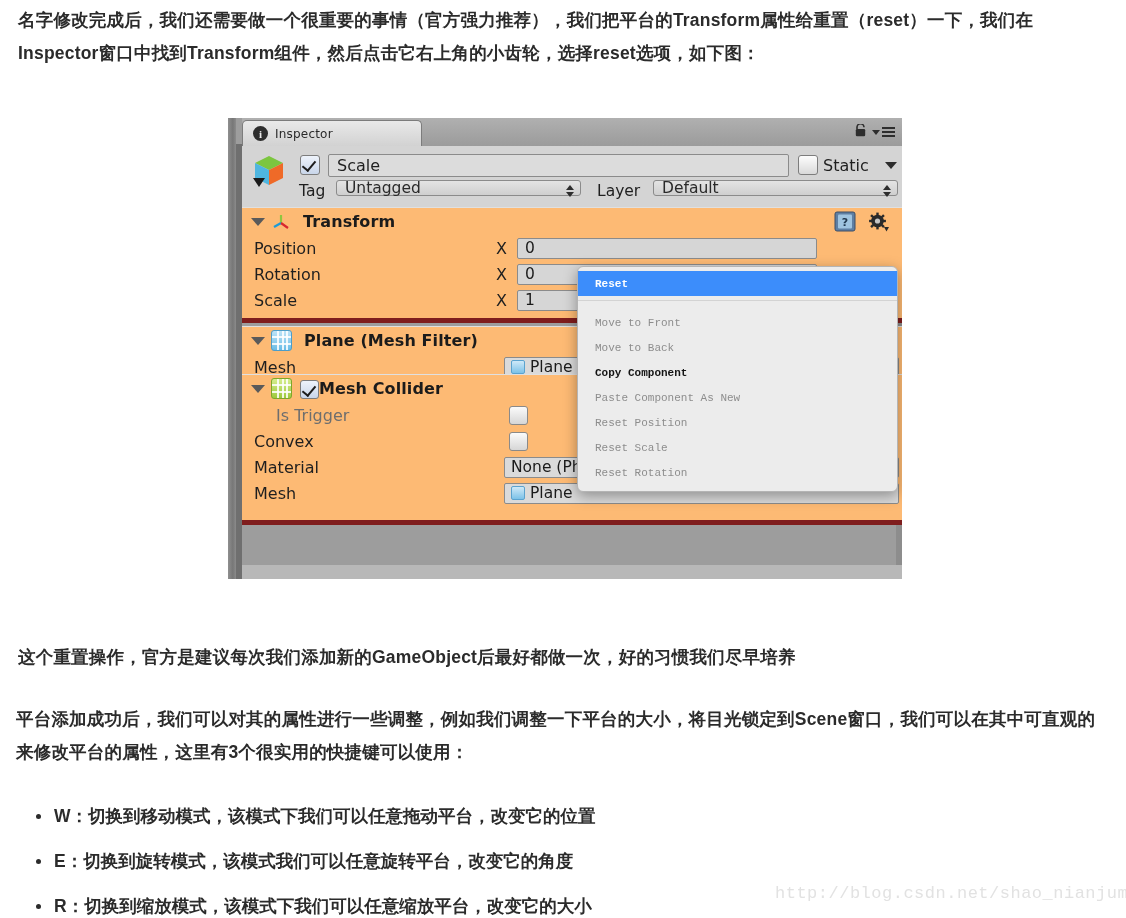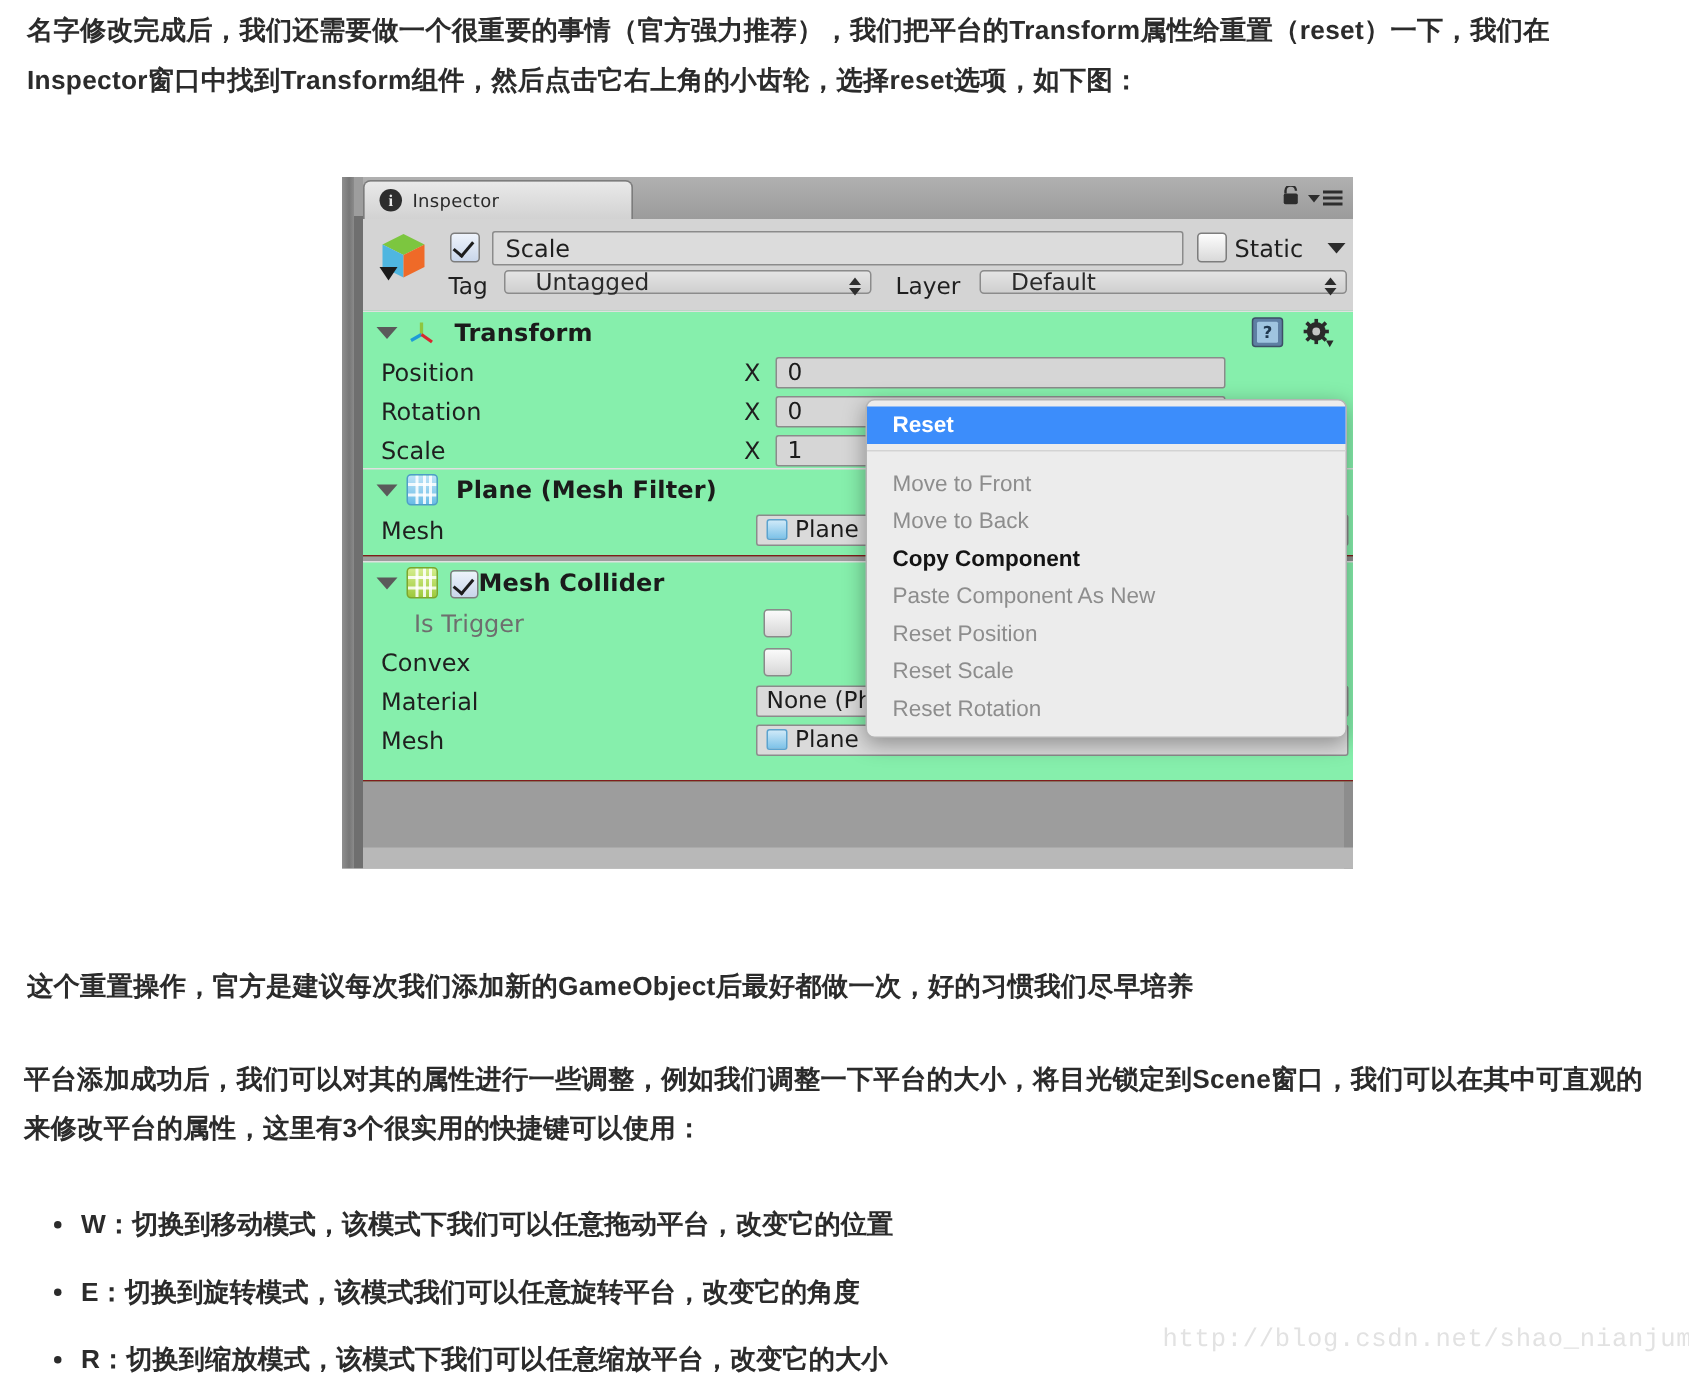--- a/index.html
+++ b/index.html
@@ -272,21 +272,21 @@
   }
   .popup {
     position: absolute;
     height: 16px;
     background: linear-gradient(to bottom,#e4e4e4,#cfcfcf);
     border: 1px solid #8b8b8b;
     border-radius: 3px;
     box-sizing: border-box;
     display: flex;
     align-items: center;
-    padding-left: 20px;
+    padding-left: 8px;
     font-size: 15.5px;
     color: #2a2a2a;
   }
   .popup .arrows {
     position: absolute;
     right: 6px; top: 4px;
     display: flex;
     flex-direction: column;
     gap: 2px;
   }
@@ -304,22 +304,22 @@
   }
   #tag-popup { left: 94px; top: 1px; width: 245px; }
   .layer-label { position: absolute; left: 355px; top: 3px; }
   #layer-popup { left: 411px; top: 1px; width: 245px; }
 
   
   .comp {
     position: absolute;
     left: 14px;
     width: 660px;
-    background: #86efac;
-    border-bottom: 1px solid #7f1d1d;
+    background: #fdba74;
+    border-bottom: 5px solid #7f1d1d;
     border-top: 1px solid #e0e0e0;
   }
   .comp-head {
     height: 27px;
     display: flex;
     align-items: center;
     position: relative;
   }
   .foldout {
     width: 0; height: 0;
@@ -444,23 +444,23 @@
     border-radius: 6px;
     box-shadow: 0 4px 14px rgba(0,0,0,0.35);
     padding: 4px 0 6px 0;
     z-index: 40;
   }
   .ctx-item {
     height: 25px;
     display: flex;
     align-items: center;
     padding-left: 17px;
-    font-size: 15px;
+    font-size: 11px;
     color: #8d8d8d;
-    font-family: Liberation Sans, sans-serif;
+    font-family: Liberation Mono, monospace;
   }
   .ctx-item.enabled { color: #141414; font-weight: bold; }
   .ctx-item.selected {
     background: #3c8dfb;
     color: #ffffff;
     font-weight: bold;
   }
   .ctx-sep {
     height: 10px;
   }
@@ -618,21 +618,21 @@
     </div>
     <div class="row">
       <span class="rlabel">Scale</span>
       <span class="axis-x">X</span>
       <span class="num-field">
         <span>1</span>
       </span>
     </div>
   </div>
 
-  <div class="comp" style="top:194px;height:57px;">
+  <div class="comp" style="top:208px;height:57px;">
     <div class="comp-head">
       <span class="foldout"></span>
       <span class="grid-icon blue">
         <span class="gl" style="left:5px;top:0;width:1.5px;height:19px;"></span>
         <span class="gl" style="left:10px;top:0;width:1.5px;height:19px;"></span>
         <span class="gl" style="left:14px;top:0;width:1.5px;height:19px;"></span>
         <span class="gl" style="left:0;top:5px;width:19px;height:1.5px;"></span>
         <span class="gl" style="left:0;top:12px;width:19px;height:1.5px;"></span>
       </span>
       <span class="comp-title">Plane (Mesh Filter)</span>

